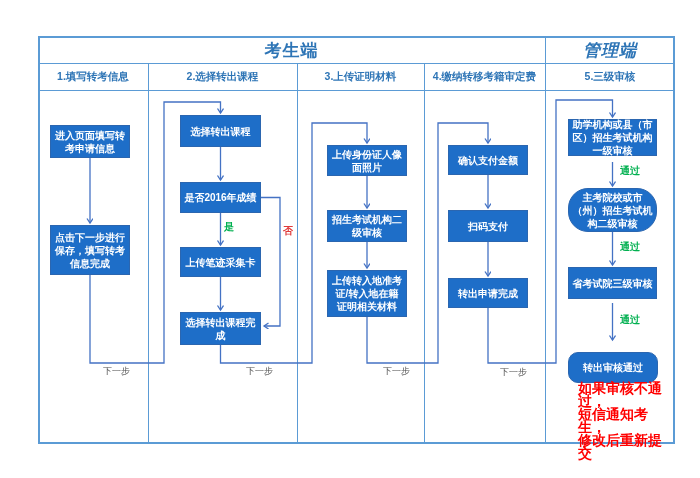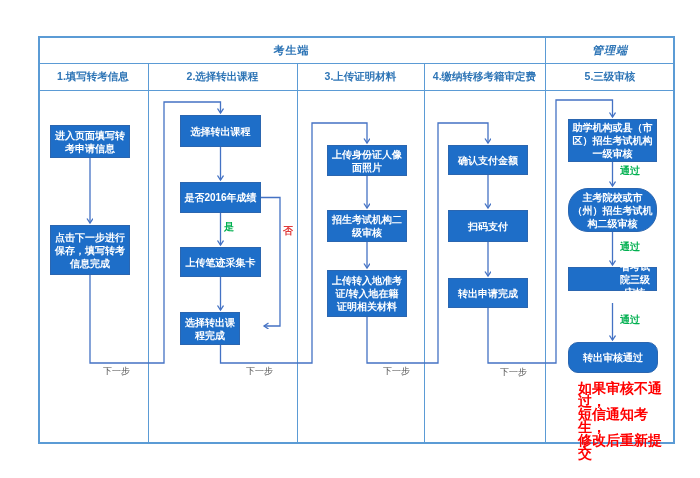--- a/index.html
+++ b/index.html
@@ -3,21 +3,21 @@
 <meta charset="utf-8">
 <style>
   html,body{margin:0;padding:0;background:#ffffff;}
   .canvas{position:relative;width:700px;height:478px;background:#ffffff;overflow:hidden;
           font-family:"Liberation Sans","DejaVu Sans",sans-serif;}
   .abs{position:absolute;box-sizing:border-box;}
   .frame{left:38px;top:36px;width:637px;height:408px;border:2px solid #5B9BD5;}
   .hline{height:0;border-top:1.5px solid #5B9BD5;}
   .vline{width:0;border-left:1.5px solid #5B9BD5;}
   .hdr{display:flex;align-items:center;justify-content:center;color:#2E75B6;
-       font-weight:bold;font-size:11px;letter-spacing:1px;}
+       font-weight:bold;font-size:17px;letter-spacing:1px;}
   .colhdr{display:flex;align-items:center;justify-content:center;color:#2E75B6;
           font-weight:600;font-size:10.5px;}
   .node{position:absolute;box-sizing:border-box;background:#1E6EC8;border:1px solid #2b66b0;
         color:#ffffff;display:flex;align-items:center;justify-content:center;text-align:center;
         font-size:10px;font-weight:600;line-height:1.3;padding:2px 3px;}
   .rounded{border-radius:10px;}
   .lbl{position:absolute;font-size:10px;line-height:1;}
   .lbl-next{color:#4a4a4a;font-size:9px;}
   .lbl-green{color:#00B050;font-weight:600;}
   .lbl-red{color:#E03A3A;font-weight:600;}
@@ -71,34 +71,34 @@
       <path d="M612.5,303 V340" marker-end="url(#arw)"></path>
     </g>
   </svg>
 
   <div class="node" style="left:50px;top:225px;width:80px;height:50px;">点击下一步进行保存，填写转考信息完成</div>
   <div class="node" style="left:50px;top:125px;width:80px;height:33px;">进入页面填写转考申请信息</div>
 
   <div class="node" style="left:180px;top:115px;width:81px;height:32px;">选择转出课程</div>
   <div class="node" style="left:180px;top:182px;width:81px;height:31px;">是否2016年成绩</div>
   <div class="node" style="left:180px;top:247px;width:81px;height:30px;">上传笔迹采集卡</div>
-  <div class="node" style="left:180px;top:312px;width:60px;height:33px;">选择转出课程完成</div>
+  <div class="node" style="left:180px;top:312px;width:81px;height:33px;">选择转出课程完成</div>
 
   <div class="node" style="left:327px;top:145px;width:80px;height:31px;">上传身份证人像面照片</div>
   <div class="node" style="left:327px;top:210px;width:80px;height:32px;">招生考试机构二级审核</div>
   <div class="node" style="left:327px;top:270px;width:80px;height:47px;">上传转入地准考证/转入地在籍证明相关材料</div>
 
   <div class="node" style="left:448px;top:145px;width:80px;height:30px;">确认支付金额</div>
   <div class="node" style="left:448px;top:278px;width:80px;height:30px;">转出申请完成</div>
   <div class="node" style="left:448px;top:210px;width:80px;height:32px;">扫码支付</div>
 
-  <div class="node" style="left:568px;top:119px;width:89px;height:43px;">助学机构或县（市区）招生考试机构一级审核</div>
+  <div class="node" style="left:568px;top:119px;width:89px;height:37px;">助学机构或县（市区）招生考试机构一级审核</div>
   <div class="node" style="left:568px;top:188px;width:89px;height:44px;border-radius:20px;">主考院校或市（州）招生考试机构二级审核</div>
-  <div class="node" style="left:568px;top:267px;width:89px;height:24px;padding-left:48px;">省考试院三级审核</div>
-  <div class="node rounded" style="left:568px;top:342px;width:90px;height:31px;">转出审核通过</div>
+  <div class="node" style="left:568px;top:267px;width:89px;height:32px;">省考试院三级审核</div>
+  <div class="node rounded" style="left:568px;top:352px;width:90px;height:31px;">转出审核通过</div>
 
   <div class="lbl lbl-next" style="left:103px;top:367px;">下一步</div>
   <div class="lbl lbl-next" style="left:246px;top:367px;">下一步</div>
   <div class="lbl lbl-next" style="left:383px;top:367px;">下一步</div>
   <div class="lbl lbl-next" style="left:500px;top:368px;">下一步</div>
   <div class="lbl lbl-green" style="left:224px;top:222px;">是</div>
   <div class="lbl lbl-red" style="left:283px;top:226px;">否</div>
   <div class="lbl lbl-green" style="left:620px;top:166px;">通过</div>
   <div class="lbl lbl-green" style="left:620px;top:242px;">通过</div>
   <div class="lbl lbl-green" style="left:620px;top:315px;">通过</div>

